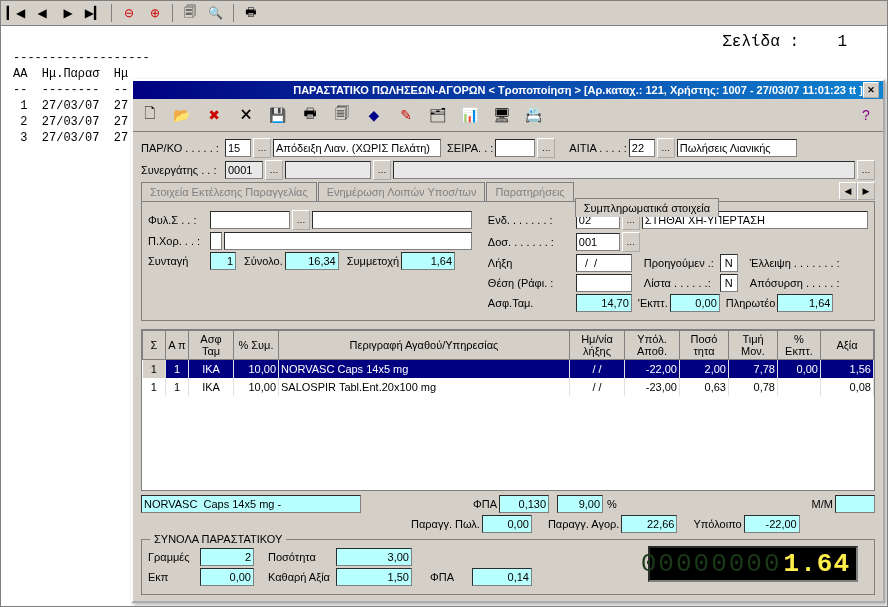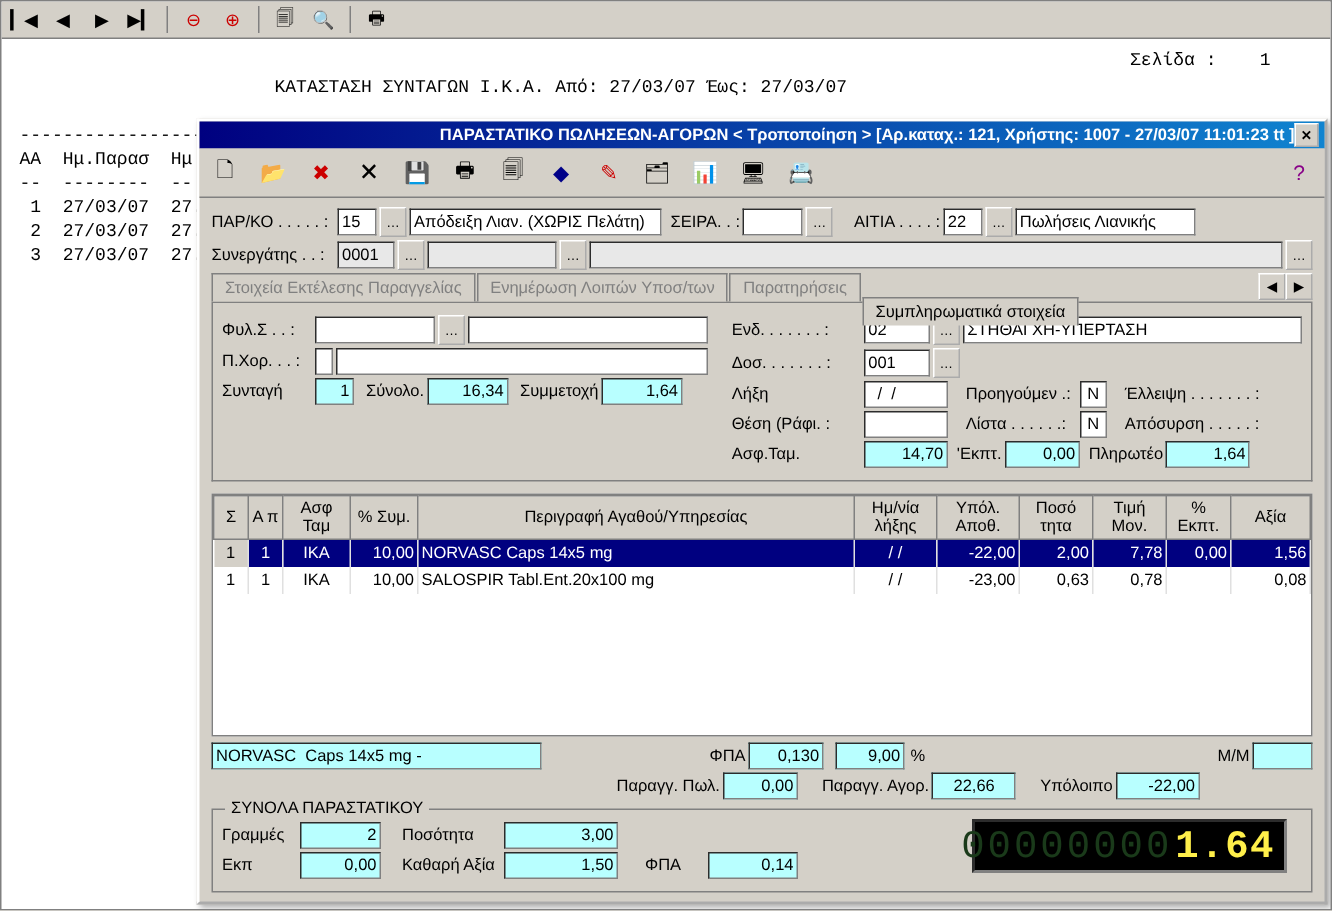--- a/index.html
+++ b/index.html
@@ -1,21 +1,21 @@
 <!DOCTYPE html>
 <html><head>
 <meta charset="utf-8">
 <style>
   html,body{margin:0;padding:0;font-family:Tahoma,Arial,sans-serif;font-size:11px;background:#d4d0c8;color:#000;}
   .app{width:888px;height:607px;background:#fff;position:relative;overflow:hidden;border:1px solid #808080;box-sizing:border-box;}
   .main-toolbar{height:24px;background:#d4d0c8;border-bottom:1px solid #808080;display:flex;align-items:center;padding:0 4px;gap:4px;}
   .tb-btn{width:20px;height:20px;display:flex;align-items:center;justify-content:center;border:1px solid transparent;font-size:12px;}
   .tb-sep{width:1px;height:18px;background:#808080;margin:0 2px;}
   .report-area{padding:8px 12px;font-family:"Courier New",monospace;font-size:12px;white-space:pre;line-height:16px;}
-  .page-ind{position:absolute;top:32px;right:40px;font-family:"Courier New",monospace;font-size:12px;}
+  .page-ind{position:absolute;top:32px;right:40px;font-family:"Courier New",monospace;font-size:16px;}
   .dlg{position:absolute;left:130px;top:78px;width:750px;height:520px;background:#d4d0c8;border:2px outset #fff;box-shadow:2px 2px 4px rgba(0,0,0,.3);}
   .dlg-title{height:18px;background:linear-gradient(to right,#000080,#1084d0);color:#fff;font-weight:bold;font-size:11px;display:flex;align-items:center;padding:0 4px;justify-content:flex-end;}
   .dlg-close{width:14px;height:14px;background:#d4d0c8;border:1px outset #fff;color:#000;display:flex;align-items:center;justify-content:center;font-size:9px;}
   .dlg-toolbar{height:28px;background:#d4d0c8;display:flex;align-items:center;padding:2px 6px;gap:10px;border-bottom:1px solid #808080;}
   .dlg-tb-btn{width:22px;height:22px;display:flex;align-items:center;justify-content:center;font-size:14px;}
   .dlg-body{padding:4px 8px;}
   .row{display:flex;align-items:center;margin:2px 0;gap:2px;}
   .lbl{display:inline-block;}
   .inp{border:1px inset #808080;background:#fff;height:18px;padding:0 2px;box-sizing:border-box;font-size:11px;}
   .inp.right{text-align:right;}
@@ -65,21 +65,20 @@
     <div class="tb-btn">🔍</div>
     <div class="tb-sep"></div>
     <div class="tb-btn">🖶</div>
   </div>
 
   <div class="page-ind">
     <span>Σελίδα :</span>&nbsp;&nbsp;&nbsp;&nbsp;<span>1</span>
   </div>
 
   <div class="report-area">
-<div style="text-align:left;padding-left:170px">ΚΑΤΑΣΤΑΣΗ ΣΥΝΤΑΓΩΝ Ι.Κ.Α. Από: 27/03/07 Έως: 27/03/07</div>
 <span>-------------------</span>
 <span>ΑΑ  Ημ.Παρασ  Ημ</span>
 <span>--  --------  --</span>
 <span> 1  27/03/07  27.</span>
 <span> 2  27/03/07  27.</span>
 <span> 3  27/03/07  27.</span>
   </div>
 
   <div class="dlg">
     <div class="dlg-title">
@@ -258,21 +257,21 @@
           <input class="inp cyan right" style="width: 50px;" value="0,130">
           <input class="inp cyan right" style="width: 46px; margin-left: 6px;" value="9,00">
           <span class="lbl" style="margin-left:2px">%</span>
           <span class="lbl" style="margin-left:auto">Μ/Μ</span>
           <input class="inp cyan" style="width: 40px;">
         </div>
         <div class="row">
           <span class="lbl" style="margin-left:270px">Παραγγ. Πωλ.</span>
           <input class="inp cyan right" style="width: 50px;" value="0,00">
           <span class="lbl" style="margin-left:14px">Παραγγ. Αγορ.</span>
-          <input class="inp cyan right" style="width: 56px; text-align: center;" value="22,66">
+          <input class="inp cyan right" style="width: 56px;" value="22,66">
           <span class="lbl" style="margin-left:14px">Υπόλοιπο</span>
           <input class="inp cyan right" style="width: 56px;" value="-22,00">
         </div>
       </div>
 
       <div class="totals-box">
         <span class="legend">ΣΥΝΟΛΑ ΠΑΡΑΣΤΑΤΙΚΟΥ</span>
         <div class="row">
           <span class="lbl" style="width:50px">Γραμμές</span>
           <input class="inp cyan right" style="width: 54px;" value="2">

